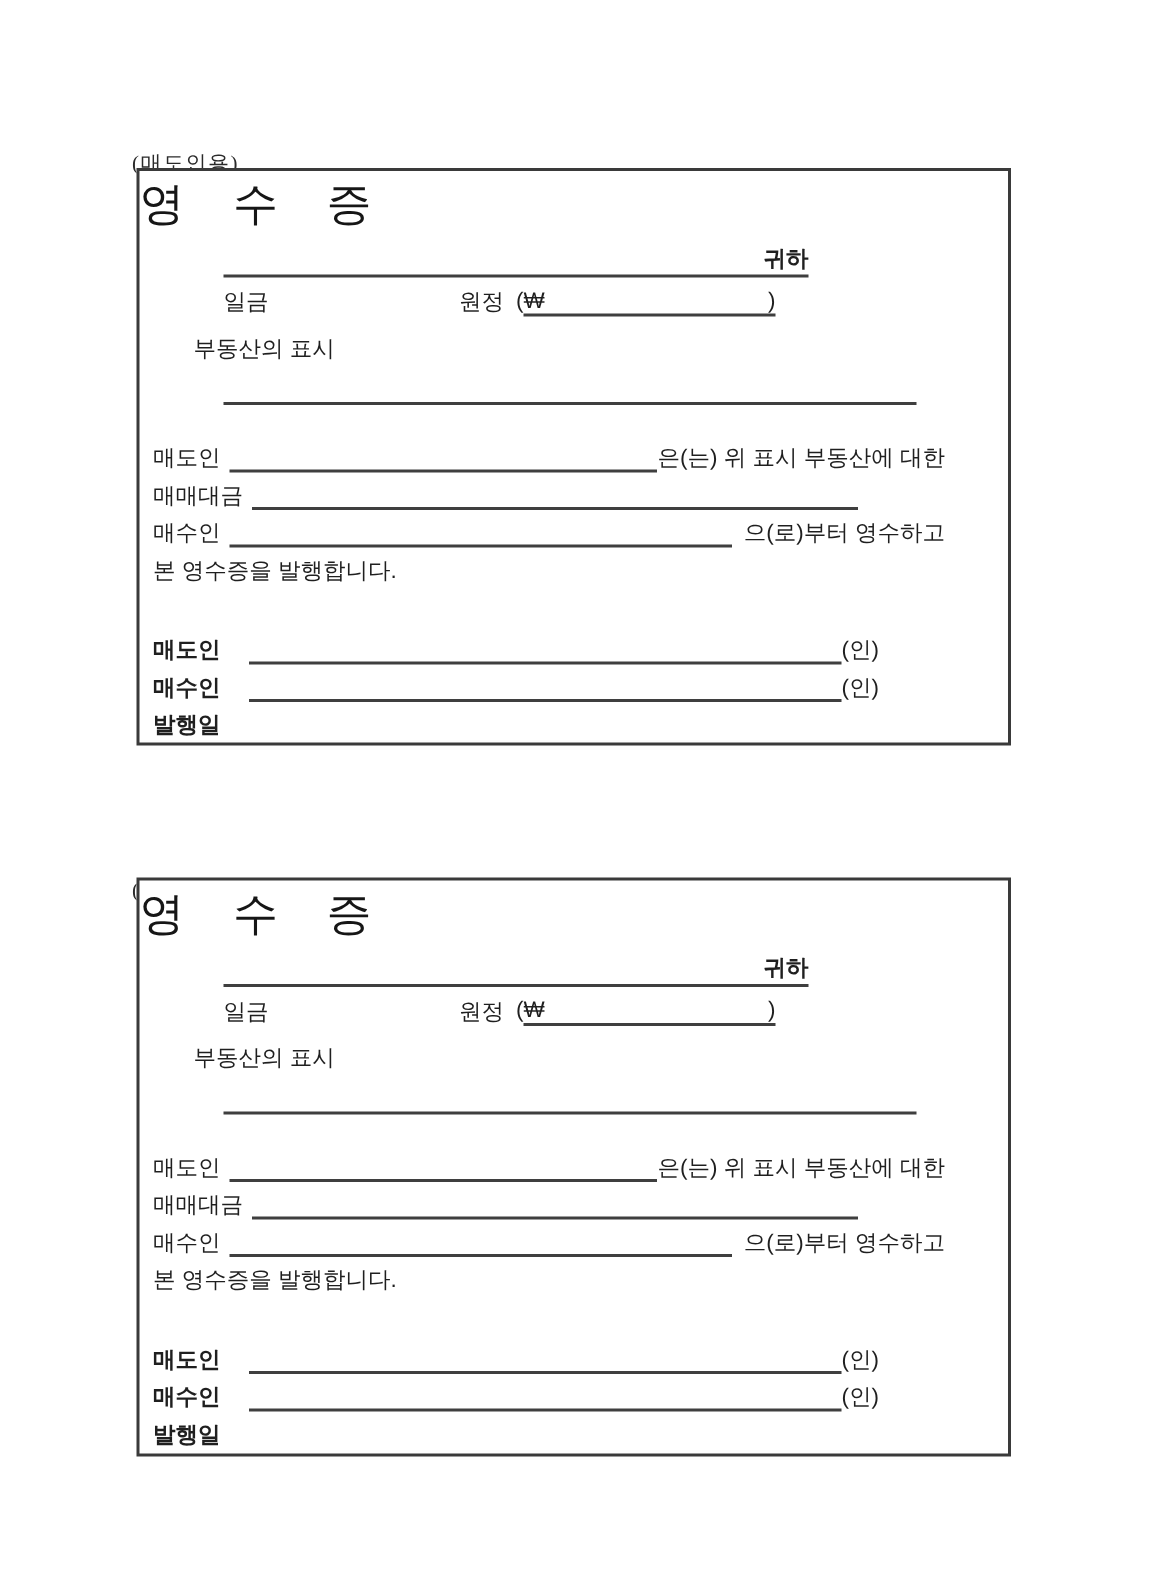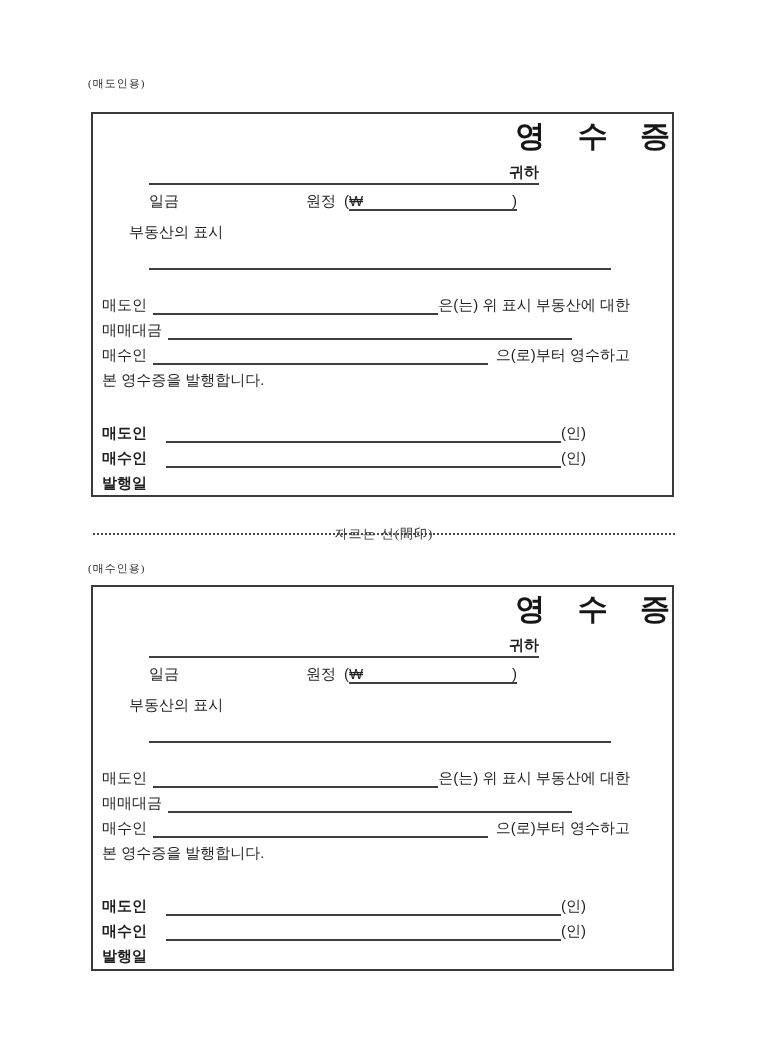--- a/index.html
+++ b/index.html
@@ -7,35 +7,35 @@
   body {
     width:769px; height:1048px; position:relative;
     font-family:"Liberation Sans", sans-serif;
     color:#1f1f1f;
   }
   .page { position:absolute; inset:0; background:#fff; }
 
   .copy-label {
     position:absolute; left:88px;
     font-family:"Liberation Serif", serif;
-    font-size:11px; color:#2a2a2a; letter-spacing:1px;
+    font-size:14px; color:#2a2a2a; letter-spacing:1px;margin-top:24px;
   }
   .copy-label.first  { top:76px; }
   .copy-label.second { top:561px; }
 
   .receipt-box {
     position:absolute; left:91px; width:583px; height:385px;
     border:2px solid #3a3a3a; background:#fff; overflow:hidden;
   }
   .receipt-box.first  { top:112px; }
   .receipt-box.second { top:585px; height:386px; }
 
   .title {
-    margin-top:2px; text-align:right;
-    font-size:30px; font-weight:bold; letter-spacing:2px; word-spacing:20px;
+    margin-top:2px; text-align:left;
+    font-size:30px; font-weight:normal; letter-spacing:2px; word-spacing:20px;
     color:#161616;
   }
 
   .row { display:flex; align-items:flex-start; font-size:15px; }
 
   .recipient-row {
     margin:6px 133px 0 56px; height:22px;
     border-bottom:2px solid #3f3f3f;
     justify-content:flex-end;
   }
@@ -135,24 +135,20 @@
         <span class="sig-label">매수인</span>
         <span class="fill"></span>
         <span class="seal">(인)</span>
       </div>
       <div class="row">
         <span class="sig-label">발행일</span>
       </div>
     </div>
   </div>
 
-  <div class="cut-line">
-    <span class="cut-line-rule"></span>
-    <span class="cut-line-text">자르는 선(間印)</span>
-  </div>
 
   <div class="copy-label second">(매수인용)</div>
 
   <div class="receipt-box second">
     <div class="title">영 수 증</div>
 
     <div class="row recipient-row">
       <span class="kwiha">귀하</span>
     </div>
 

